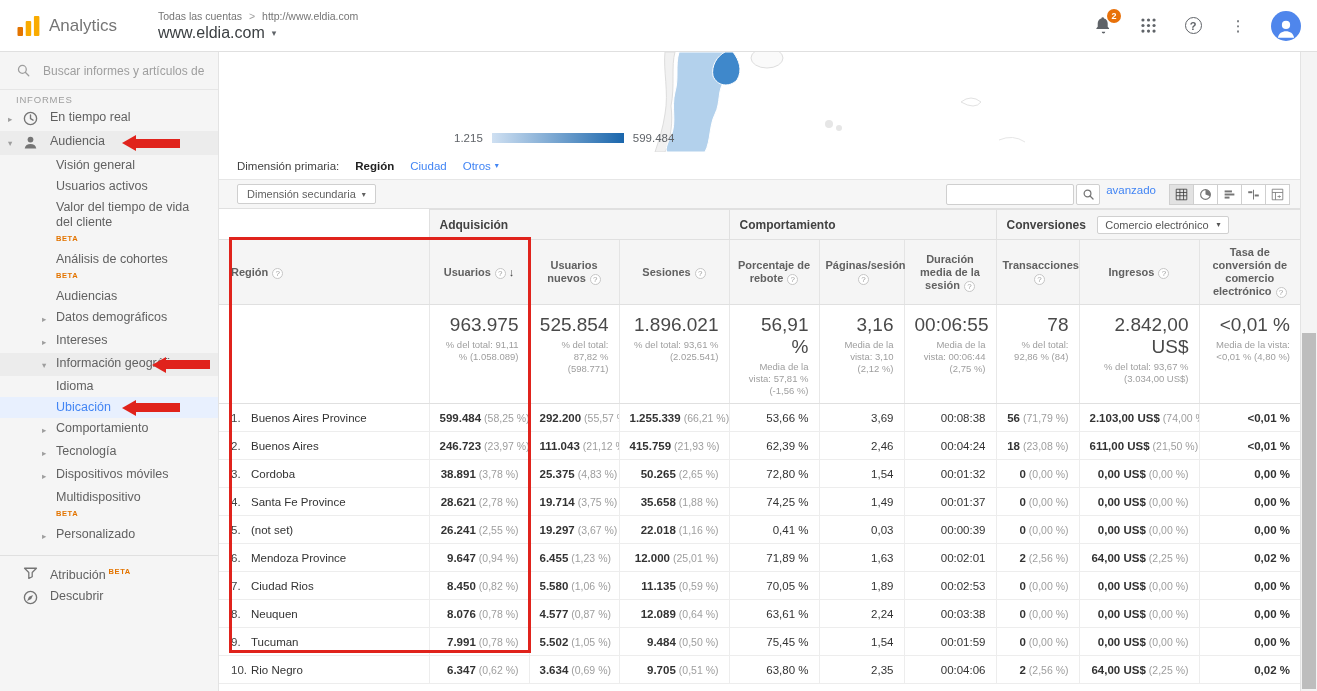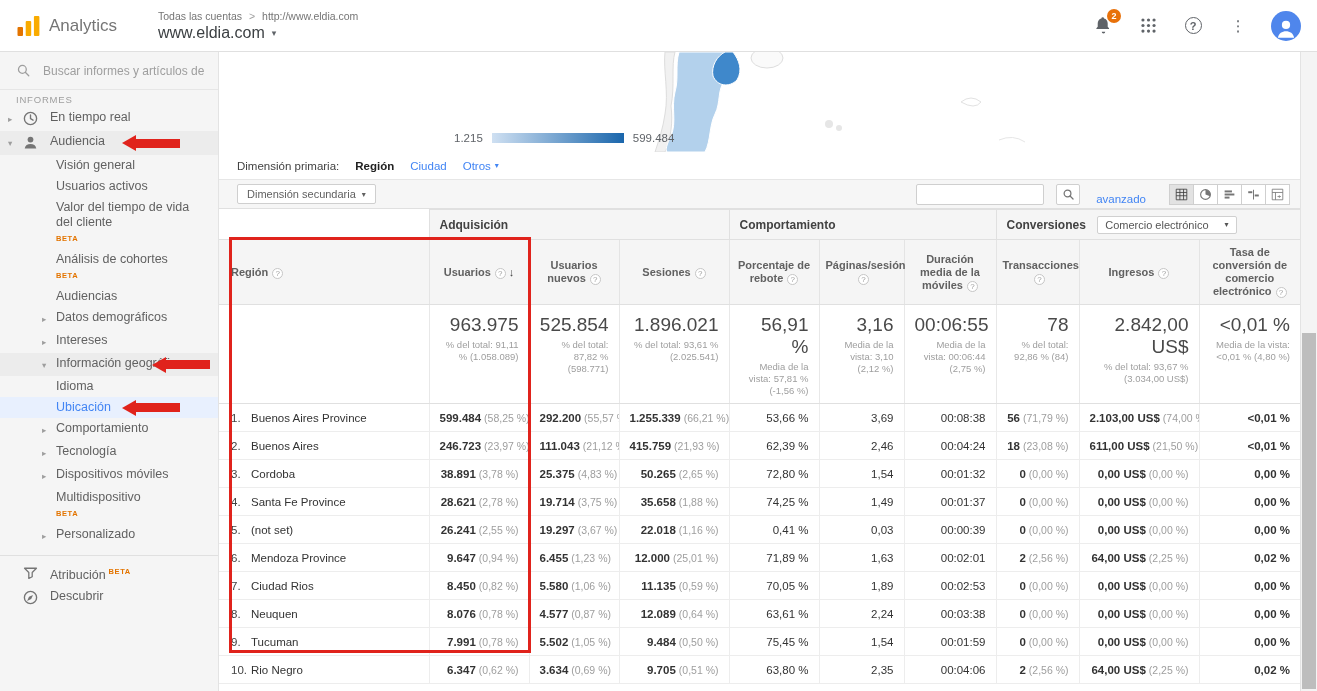--- a/index.html
+++ b/index.html
@@ -59,36 +59,36 @@
   .legend-bar { width:132px; height:10px; background:linear-gradient(90deg, var(--grad-start), var(--grad-end)); }
 
   .dim-row { height:27px; display:flex; align-items:center; gap:16px; padding-left:18px; font-size:11.5px; }
   .dim-label { color:#424242; }
   .dim-selected { color:#212121; font-weight:bold; }
   .dim-link { color:var(--accent); cursor:pointer; display:inline-flex; align-items:center; gap:4px; }
   .caret-sm { font-size:8px; }
 
   .toolbar { height:30px; background:#f6f6f6; border-top:1px solid #e6e6e6; border-bottom:1px solid #e0e0e0; display:flex; align-items:center; padding:0 10px 0 18px; }
   .sec-dim-btn { display:inline-flex; align-items:center; gap:6px; background:#fff; border:1px solid #cfcfcf; border-radius:2px; font-size:11px; color:#616161; padding:3px 9px; cursor:pointer; font-family:inherit; }
-  .toolbar-right { margin-left:auto; display:flex; align-items:flex-end; gap:12px; }
+  .toolbar-right { margin-left:auto; display:flex; align-items:flex-start; gap:2px; }
   .table-search { width:128px; height:21px; border:1px solid #cfcfcf; border-radius:2px; background:#fff; padding:0 6px; font-size:11px; font-family:inherit; }
   .mag-btn { width:24px; height:21px; border:1px solid #cfcfcf; background:#fff; border-radius:2px; display:flex; align-items:center; justify-content:center; color:#757575; cursor:pointer; }
   .mag-btn svg { width:13px; height:13px; }
   .advanced { color:var(--accent); font-size:11.5px; margin:0 12px 0 4px; cursor:pointer; text-decoration:none; }
   .view-group { display:flex; }
   .view-btn { width:25px; height:21px; border:1px solid #cfcfcf; margin-left:-1px; background:#fff; display:flex; align-items:center; justify-content:center; color:#757575; cursor:pointer; }
   .view-btn.active { background:#e2e2e2; color:#3c3c3c; }
   .view-btn svg { width:13px; height:13px; }
 
   
   .table-wrap { position:relative; }
   table { width:100%; border-collapse:collapse; table-layout:fixed; }
   .group-row th { height:30px; background:#f5f5f5; border-top:1px solid #e0e0e0; border-bottom:1px solid #e0e0e0; border-left:1px solid #e0e0e0; font-size:12px; font-weight:bold; color:#424242; text-align:left; padding:0 10px; }
   .group-row th.empty-cell { background:#fff; border-left:none; border-top:none; }
-  .conv-dd { display:inline-flex; align-items:center; gap:16px; border:1px solid #d0d0d0; background:#fff; border-radius:2px; padding:2px 7px; font-weight:normal; font-size:11px; color:#555; margin-left:8px; cursor:pointer; }
+  .conv-dd { display:inline-flex; align-items:center; gap:8px; border:1px solid #d0d0d0; background:#fff; border-radius:2px; padding:2px 7px; font-weight:normal; font-size:11px; color:#555; margin-left:8px; cursor:pointer; }
   .cols-row th { background:#f5f5f5; border-bottom:1px solid #e0e0e0; border-left:1px solid #e4e4e4; font-size:11px; font-weight:bold; color:#616161; text-align:center; vertical-align:middle; padding:6px; height:64px; line-height:13px; cursor:pointer; }
   .cols-row th.c0 { text-align:left; padding-left:12px; border-left:none; }
   .help { display:inline-flex; width:11px; height:11px; border:1px solid #c6c6c6; border-radius:50%; font-size:8px; color:#9e9e9e; align-items:center; justify-content:center; margin-left:4px; background:#fff; font-weight:normal; }
   .sort { margin-left:3px; color:#424242; font-size:11px; }
   .summary-row td { background:#fff; border-left:1px solid #e8e8e8; border-bottom:1px solid #e0e0e0; vertical-align:top; text-align:right; padding:9px 10px 6px; height:64px; }
   .summary-row td.region-cell { border-left:none; }
   .sum-value { font-size:19px; color:#494949; }
   .sum-sub { font-size:9.5px; color:#9e9e9e; margin-top:3px; line-height:12px; }
   tbody td { border-left:1px solid #ededed; border-bottom:1px solid #ededed; height:28px; padding:2px 10px; text-align:right; white-space:nowrap; overflow:hidden; font-size:11.5px; color:#333; }
   tbody td.region-cell { text-align:left; border-left:none; padding-left:12px; }
@@ -380,21 +380,21 @@
               </span>
             </th>
           </tr>
           <tr class="cols-row">
               <th class="colhead c0"><span class="col-label">Región</span><span class="help">?</span></th>
               <th class="colhead c1"><span class="col-label">Usuarios</span><span class="help">?</span><span class="sort">↓</span></th>
               <th class="colhead c2"><span class="col-label">Usuarios nuevos</span><span class="help">?</span></th>
               <th class="colhead c3"><span class="col-label">Sesiones</span><span class="help">?</span></th>
               <th class="colhead c4"><span class="col-label">Porcentaje de rebote</span><span class="help">?</span></th>
               <th class="colhead c5"><span class="col-label">Páginas/sesión</span><span class="help">?</span></th>
-              <th class="colhead c6"><span class="col-label">Duración media de la móviles</span><span class="help">?</span></th>
+              <th class="colhead c6"><span class="col-label">Duración media de la sesión</span><span class="help">?</span></th>
               <th class="colhead c7"><span class="col-label">Transacciones</span><span class="help">?</span></th>
               <th class="colhead c8"><span class="col-label">Ingresos</span><span class="help">?</span></th>
               <th class="colhead c9"><span class="col-label">Tasa de conversión de comercio electrónico</span><span class="help">?</span></th>
             </tr>
           <tr class="summary-row">
               <td class="region-cell"></td>
               <td class="sum-cell">
                 <div class="sum-value">963.975</div>
                 <div class="sum-sub">% del total: 91,11 % (1.058.089)</div>
               </td>

